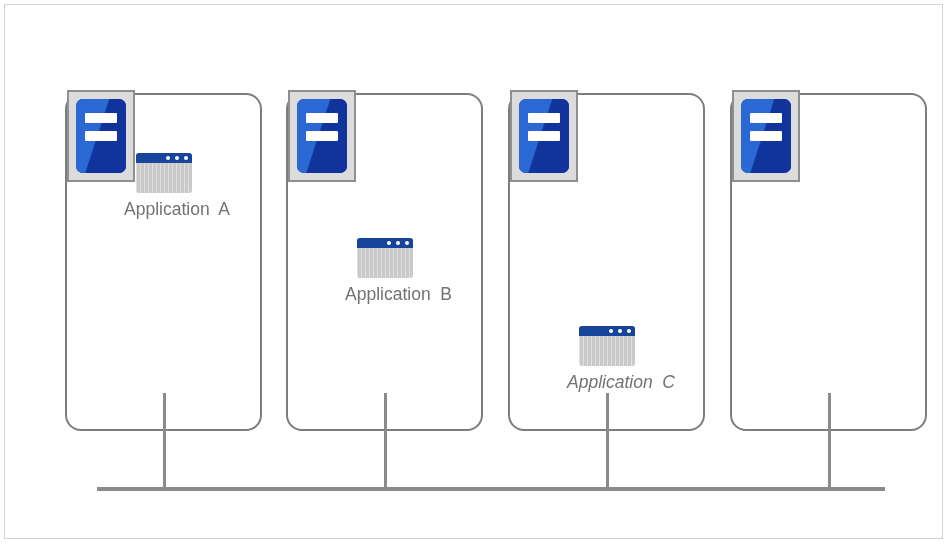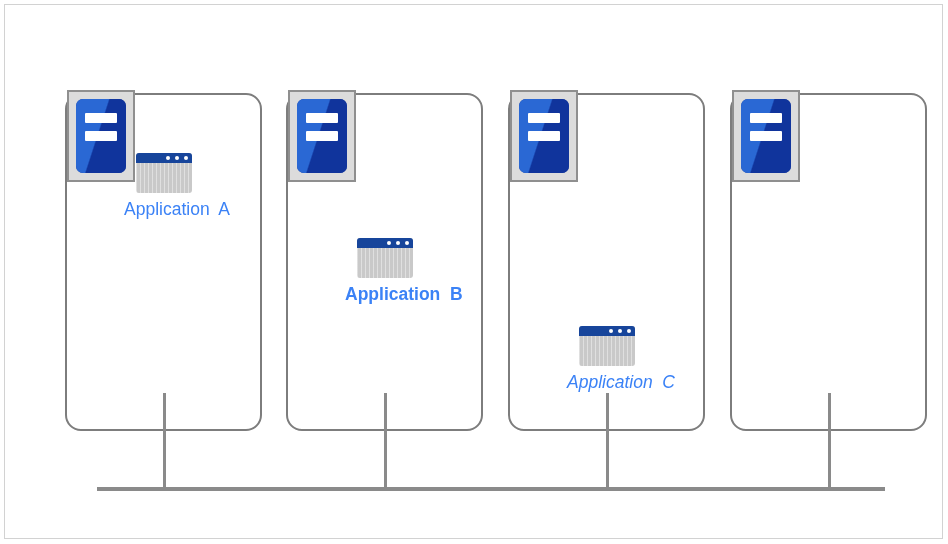--- a/index.html
+++ b/index.html
@@ -127,21 +127,21 @@
     background:#ffffff;
   }
   .app-icon .dot.d1{ right:22px; }
   .app-icon .dot.d2{ right:13px; }
   .app-icon .dot.d3{ right:4px; }
 
   .app-label{
     margin-top:6px;
     font-size:17.5px;
     line-height:21px;
-    color:#3b82f6;
+    color:#737373;
     white-space:pre;
   }
 
   
   .bus-line{
     position:absolute;
     height:4px;
     background:#8a8a8a;
   }
   .bus-drop{
@@ -192,21 +192,21 @@
 
     <div class="server-box"></div>
 
     <div class="server-icon">
       <div class="chassis">
         <div class="bar b1"></div>
         <div class="bar b2"></div>
       </div>
     </div>
 
-    <div class="app" style="left:59px; top:200px; width:80px;font-weight:bold;">
+    <div class="app" style="left:59px; top:200px; width:80px;">
       <div class="app-icon">
         <div class="titlebar">
           <span class="dot d1"></span>
           <span class="dot d2"></span>
           <span class="dot d3"></span>
         </div>
       </div>
       <div class="app-label">Application  B</div>
     </div>
   </div>

